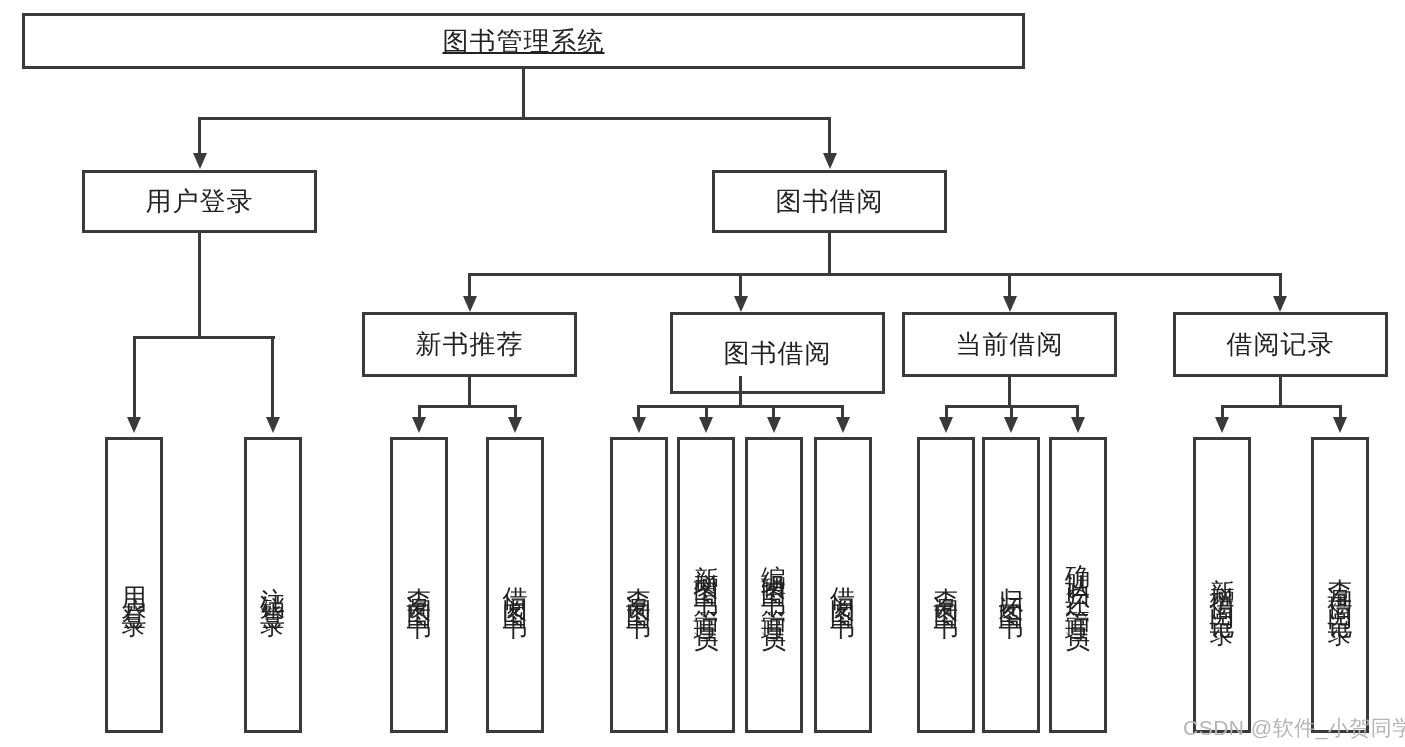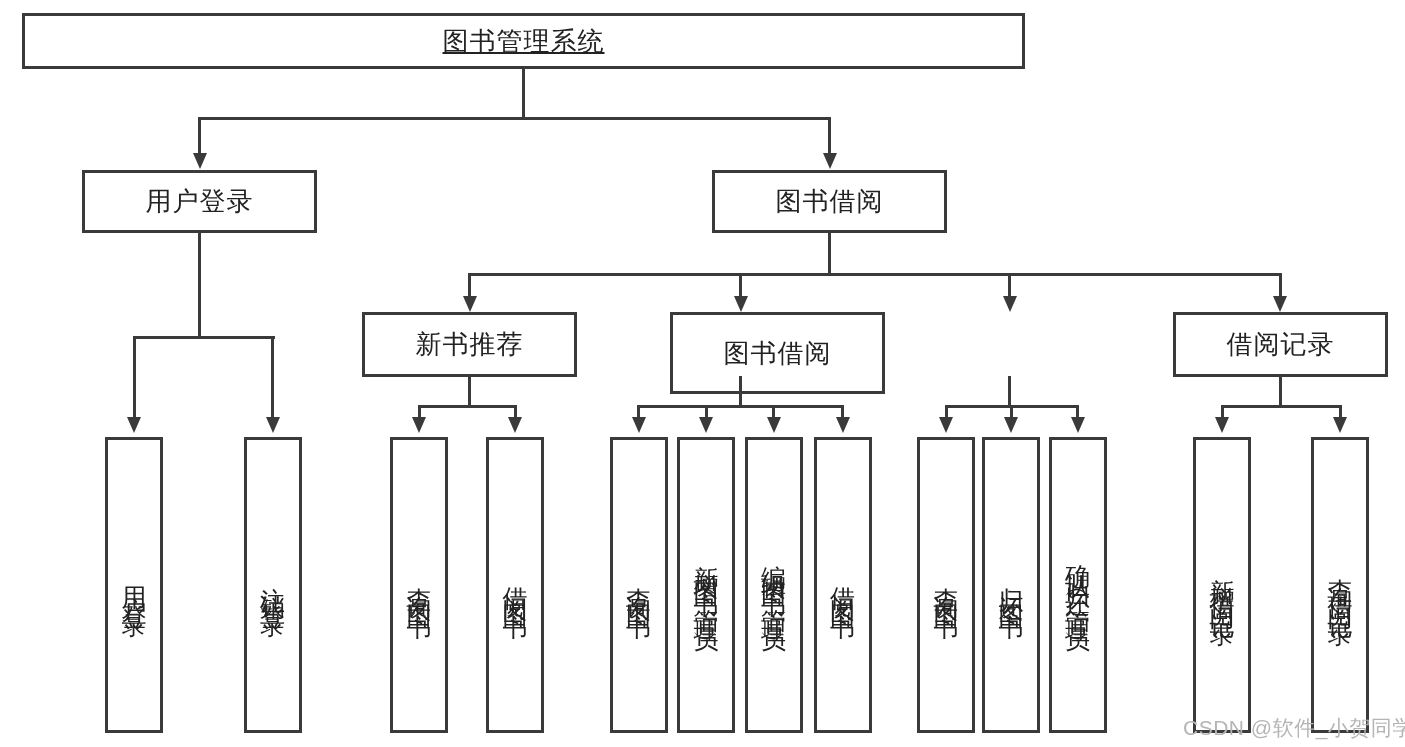--- a/index.html
+++ b/index.html
@@ -79,20 +79,23 @@
   </div>
 
   <div class="box" style="left:362px;top:312px;width:215px;height:65px;">
     <span class="hlabel">新书推荐</span>
   </div>
 
   <div class="box" style="left:670px;top:312px;width:215px;height:82px;">
     <span class="hlabel">图书借阅</span>
   </div>
 
+  <div class="box" style="left:902px;top:312px;width:215px;height:65px;">
+    <span class="hlabel">当前借阅</span>
+  </div>
 
   <div class="box" style="left:1173px;top:312px;width:215px;height:65px;">
     <span class="hlabel">借阅记录</span>
   </div>
 
   <div class="box" style="left:105px;top:437px;width:58px;height:296px;">
     <span class="vtext">用户登录</span>
   </div>
   <div class="box" style="left:243.5px;top:437px;width:58px;height:296px;">
     <span class="vtext">注销登录</span>

